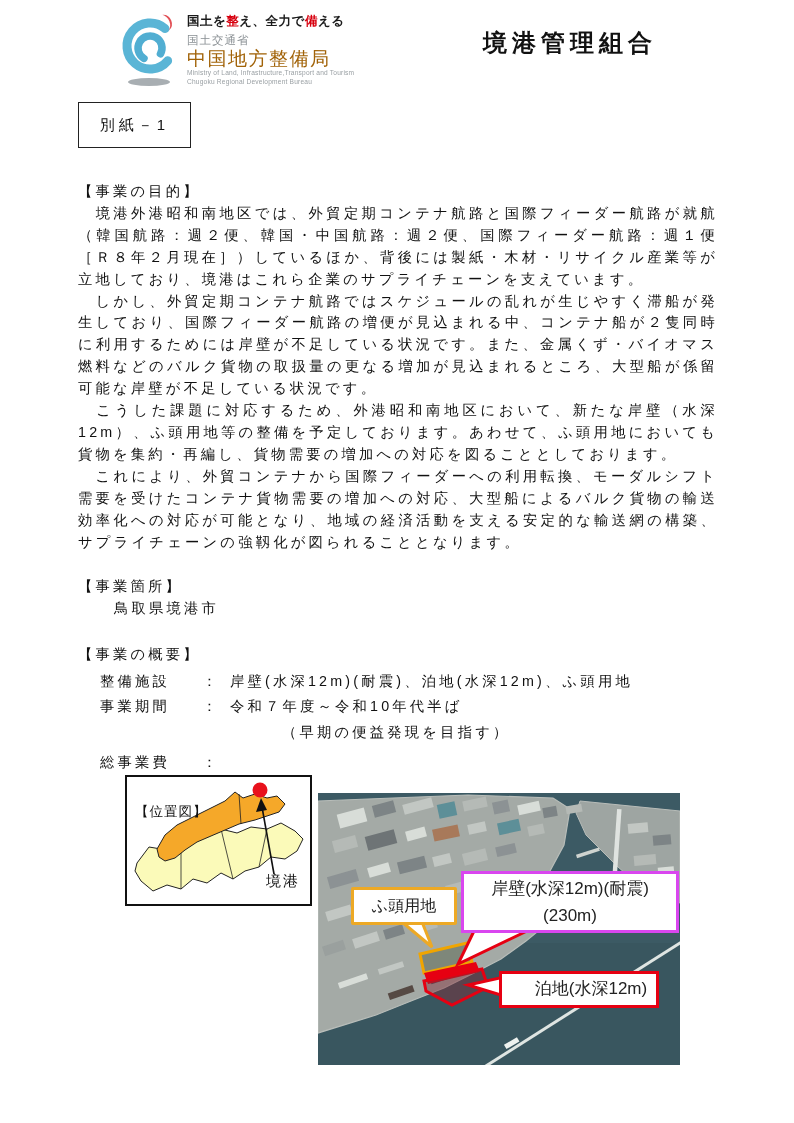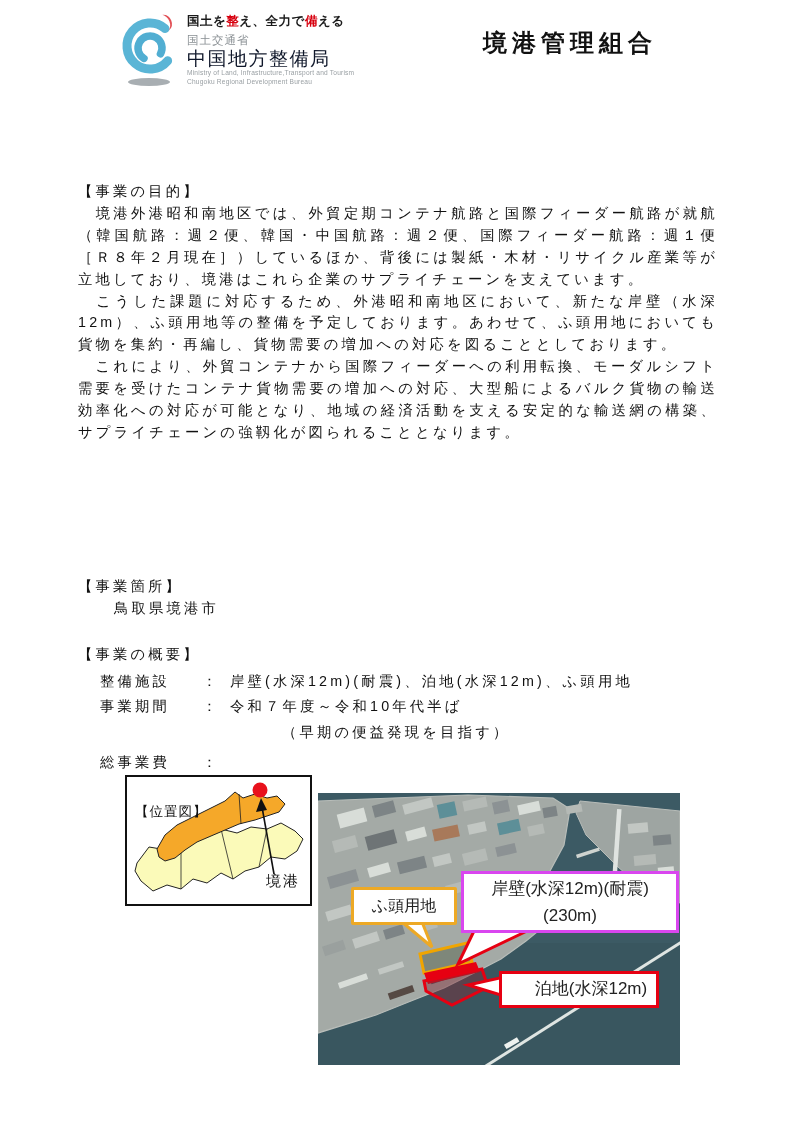--- a/index.html
+++ b/index.html
@@ -9,21 +9,21 @@
     position:relative; width:794px; height:1123px; background:#ffffff;
     margin:0 auto; overflow:hidden; color:#1a1a1a;
   }
 
   
   .logo-wrap { position:absolute; left:118px; top:12px; width:66px; height:78px; }
   .hdr-text { position:absolute; left:187px; top:13px; width:260px; }
   .slogan { font-size:12.5px; font-weight:bold; color:#1a1a1a; letter-spacing:0.5px; white-space:nowrap; }
   .slogan .red { color:#d7000f; }
   .ministry { font-size:11.5px; color:#898f93; margin-top:3px; letter-spacing:1px; }
-  .bureau { font-size:19px; color:#0f172a; letter-spacing:1.5px; line-height:21px; }
+  .bureau { font-size:19px; color:#a16207; letter-spacing:1.5px; line-height:21px; }
   .en1,.en2 { font-size:6.6px; color:#9aa0a4; letter-spacing:0.2px; line-height:8.5px; }
   .doc-title { position:absolute; left:420px; top:27px; width:300px; text-align:center;
     font-size:24px; font-weight:600; letter-spacing:5px; color:#111; white-space:nowrap; }
 
   
   .att-box { position:absolute; left:78px; top:102px; width:113px; height:46px;
     border:1.6px solid #222; display:flex; align-items:center; justify-content:center;
     font-size:15px; letter-spacing:4px; color:#111; }
 
   
@@ -79,24 +79,28 @@
   </div>
   <div class="hdr-text">
     <div class="slogan"><span>国土を</span><span class="red">整</span><span>え、全力で</span><span class="red">備</span><span>える</span></div>
     <div class="ministry">国土交通省</div>
     <div class="bureau">中国地方整備局</div>
     <div class="en1">Ministry of Land, Infrastructure,Transport and Tourism</div>
     <div class="en2">Chugoku Regional Development Bureau</div>
   </div>
   <div class="doc-title">境港管理組合</div>
 
+  <div class="att-box">
+    <span>別紙－1</span>
+  </div>
 
   <div class="bodytext sec-purpose">
     <div class="sec-heading">【事業の目的】</div>
     <p>　境港外港昭和南地区では、外貿定期コンテナ航路と国際フィーダー航路が就航（韓国航路：週２便、韓国・中国航路：週２便、国際フィーダー航路：週１便［Ｒ８年２月現在］）しているほか、背後には製紙・木材・リサイクル産業等が立地しており、境港はこれら企業のサプライチェーンを支えています。</p>
+    <p>　しかし、外貿定期コンテナ航路ではスケジュールの乱れが生じやすく滞船が発生しており、国際フィーダー航路の増便が見込まれる中、コンテナ船が２隻同時に利用するためには岸壁が不足している状況です。また、金属くず・バイオマス燃料などのバルク貨物の取扱量の更なる増加が見込まれるところ、大型船が係留可能な岸壁が不足している状況です。</p>
     <p>　こうした課題に対応するため、外港昭和南地区において、新たな岸壁（水深12m）、ふ頭用地等の整備を予定しております。あわせて、ふ頭用地においても貨物を集約・再編し、貨物需要の増加への対応を図ることとしております。</p>
     <p>　これにより、外貿コンテナから国際フィーダーへの利用転換、モーダルシフト需要を受けたコンテナ貨物需要の増加への対応、大型船によるバルク貨物の輸送効率化への対応が可能となり、地域の経済活動を支える安定的な輸送網の構築、サプライチェーンの強靱化が図られることとなります。</p>
   </div>
 
   <div class="bodytext sec-location">
     <div class="sec-heading">【事業箇所】</div>
     <div class="indent2">鳥取県境港市</div>
   </div>
 
   <div class="bodytext sec-overview">

